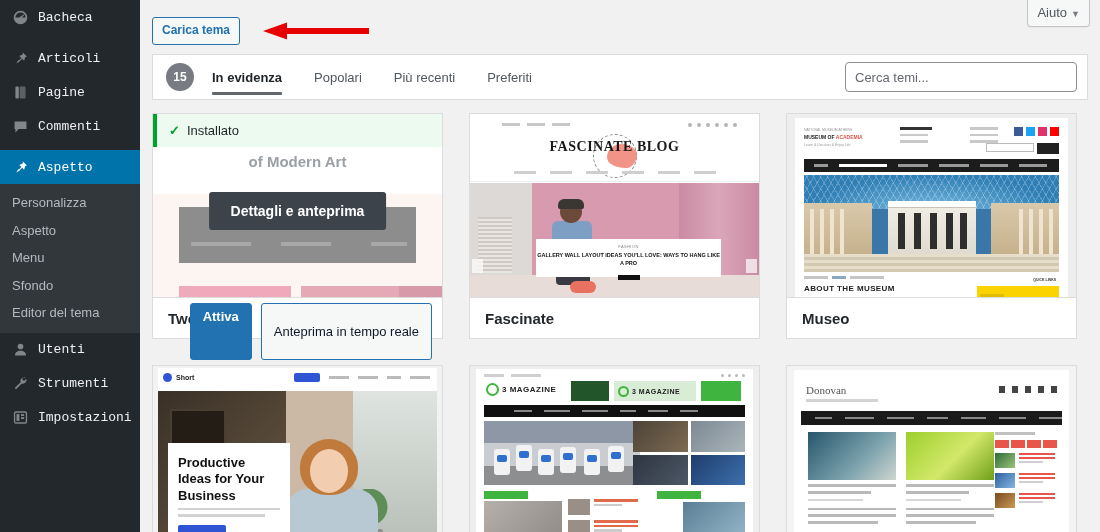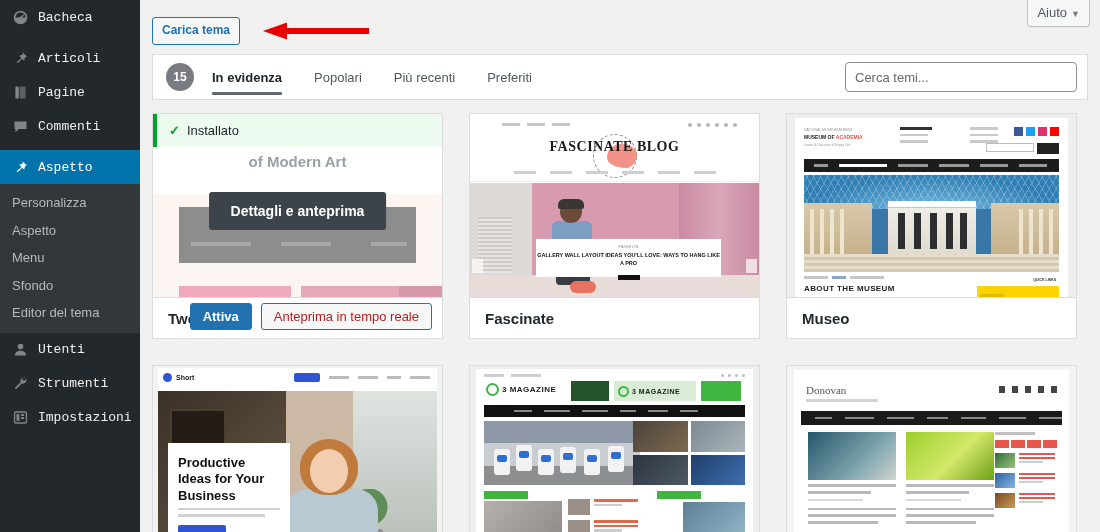--- a/index.html
+++ b/index.html
@@ -193,24 +193,24 @@
     position:absolute; right:10px; top:5px;
     display:flex; gap:9px; z-index:6;
   }
   .btn-activate {
     background:#2271b1; color:#fff;
     border:1px solid #2271b1; border-radius:3px;
     font-size:13px; font-weight:600;
     padding:5px 12px; cursor:pointer;
   }
   .btn-live {
-    background:#f6f7f7; color:#b91c1c;
+    background:#f6f7f7; color:#0f172a;
     border:1px solid #2271b1; border-radius:3px;
     font-size:13px;
-    padding:5px 12px; cursor:pointer;
+    padding:20px 12px; cursor:pointer;
   }
 
   
   .ss { position:absolute; inset:0; }
 
   
   .t1 { background:#fff; }
   .t1 .hero { position:absolute; left:0; top:0; right:0; height:80px; background:#fff; }
   .t1 .htxt {
     position:absolute; left:0; right:0; top:18px;

